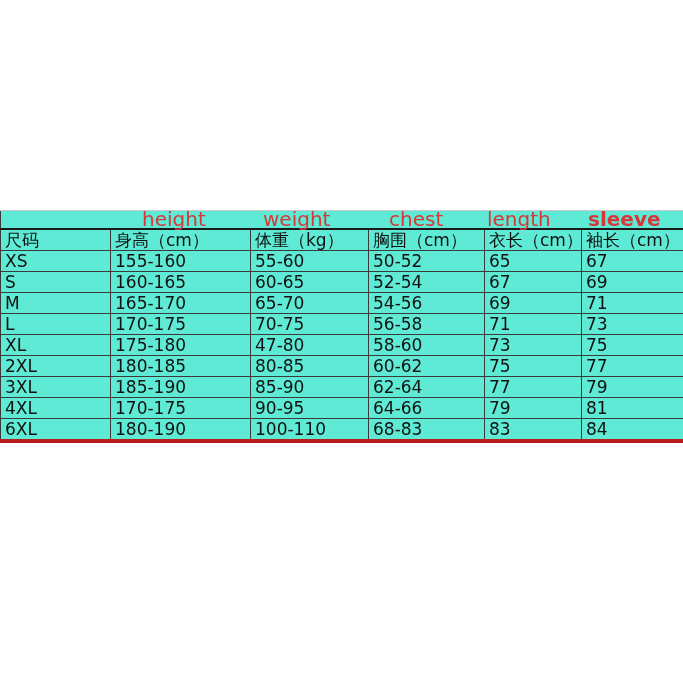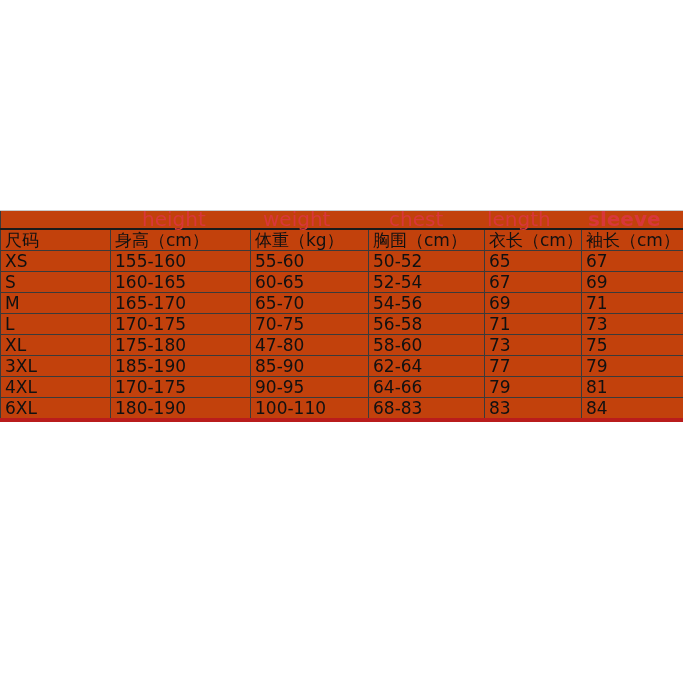--- a/index.html
+++ b/index.html
@@ -39,21 +39,21 @@
     position: absolute;
     left: 0;
     top: 210px;
     width: 683px;
     z-index: 1;
   }
   table.size-table {
     border-collapse: collapse;
     width: 683px;
     table-layout: fixed;
-    background: #c2410c;
+    background: #5eead4;
   }
   table.size-table td {
     border: 1px solid #3a3a3a;
     height: 20px;
     padding: 0 4px;
     font-size: 17px;
     line-height: 20px;
     color: #111111;
     white-space: nowrap;
     overflow: hidden;
@@ -156,20 +156,28 @@
         </tr>
         <tr>
           <td>XL</td>
           <td>175-180</td>
           <td>47-80</td>
           <td>58-60</td>
           <td class="num">73</td>
           <td class="num">75</td>
         </tr>
         <tr>
+          <td>2XL</td>
+          <td>180-185</td>
+          <td>80-85</td>
+          <td>60-62</td>
+          <td class="num">75</td>
+          <td class="num">77</td>
+        </tr>
+        <tr>
           <td>3XL</td>
           <td>185-190</td>
           <td>85-90</td>
           <td>62-64</td>
           <td class="num">77</td>
           <td class="num">79</td>
         </tr>
         <tr>
           <td>4XL</td>
           <td>170-175</td>

